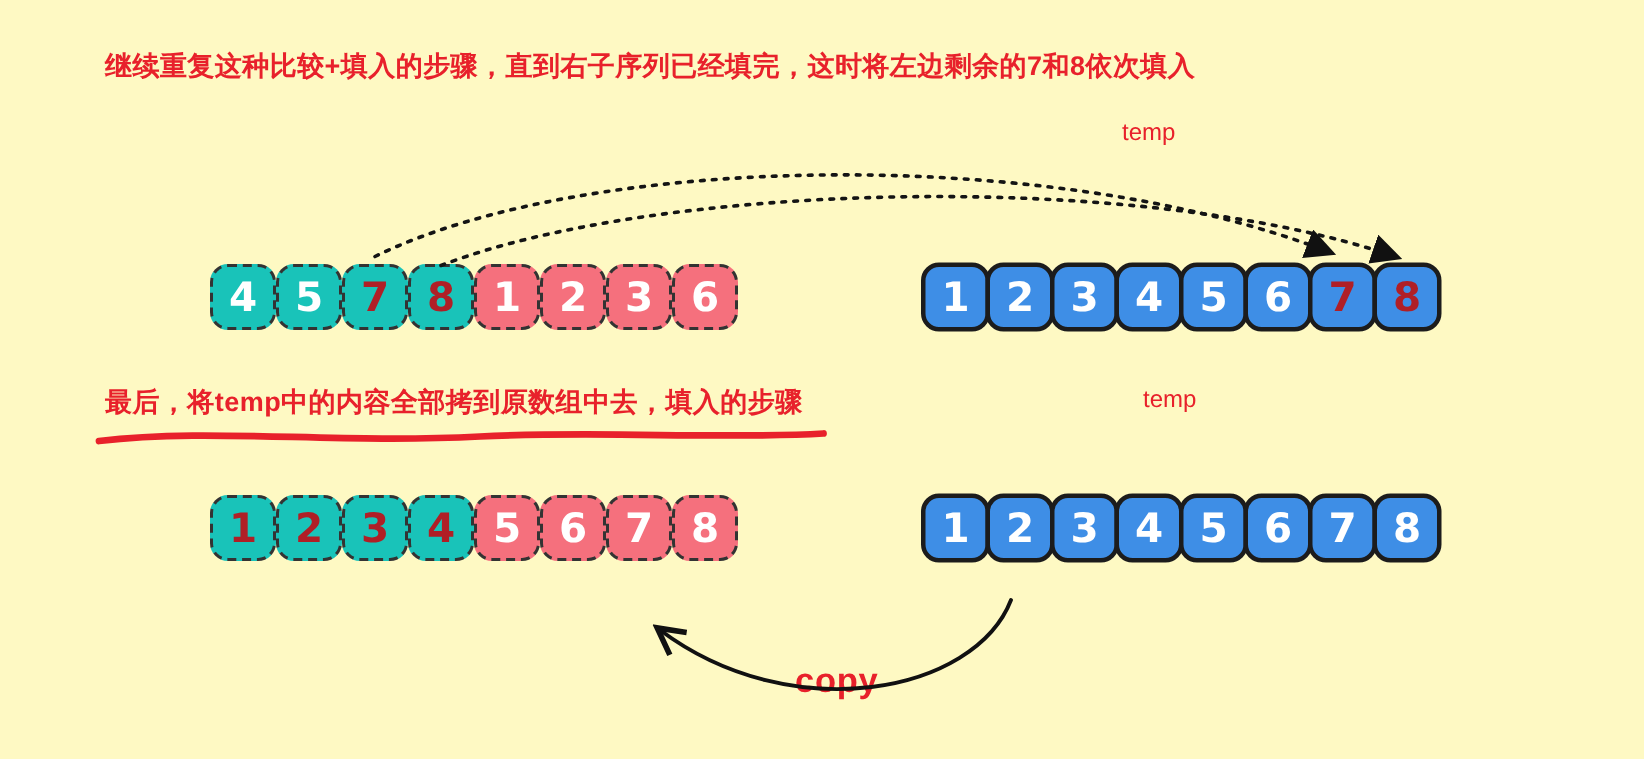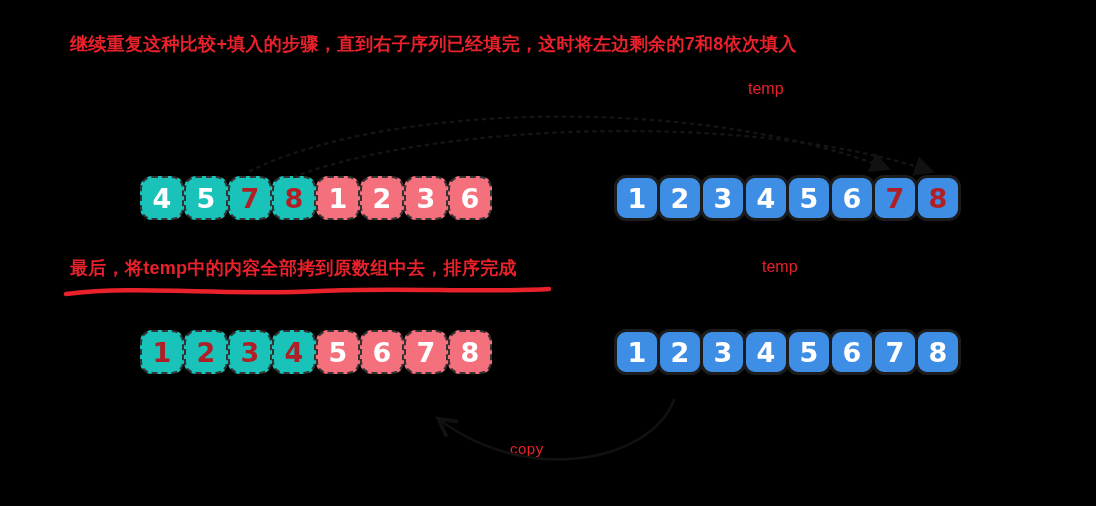--- a/index.html
+++ b/index.html
@@ -13,21 +13,21 @@
   *{box-sizing:border-box;}
   body{
     margin:0;
     background:#ffffff;
     font-family:"Liberation Sans","DejaVu Sans",sans-serif;
   }
   .canvas{
     position:relative;
     width:1096px;
     height:506px;
-    background:#000000;
+    background:#fef9c3;
     overflow:hidden;
   }
   .note{
     position:absolute;
     color:var(--red);
     font-size:18px;
     font-weight:600;
     letter-spacing:.3px;
     white-space:nowrap;
   }
@@ -36,25 +36,25 @@
   .temp-label{
     position:absolute;
     color:var(--red);
     font-weight:normal;
     font-size:16px;
   }
   .temp-top{left:748px;top:80px;}
   .temp-mid{left:762px;top:258px;}
   .copy-label{
     position:absolute;
-    left:510px;
+    left:530px;
     top:440px;
     color:var(--red);
-    font-weight:normal;
-    font-size:15px;
+    font-weight:bold;
+    font-size:23px;
     letter-spacing:.5px;
   }
   .row{
     position:absolute;
     display:flex;
     z-index:1;
   }
   .row-merge-left{left:140px;top:176px;}
   .row-merge-temp{left:614px;top:175px;}
   .row-final-left{left:140px;top:330px;}
@@ -136,21 +136,21 @@
       <div class="cell solid bg-blue fg-white">1</div>
       <div class="cell solid bg-blue fg-white">2</div>
       <div class="cell solid bg-blue fg-white">3</div>
       <div class="cell solid bg-blue fg-white">4</div>
       <div class="cell solid bg-blue fg-white">5</div>
       <div class="cell solid bg-blue fg-white">6</div>
       <div class="cell solid bg-blue fg-darkred">7</div>
       <div class="cell solid bg-blue fg-darkred">8</div>
     </div>
 
-  <div class="note mid-note">最后，将temp中的内容全部拷到原数组中去，排序完成</div>
+  <div class="note mid-note">最后，将temp中的内容全部拷到原数组中去，填入的步骤</div>
 
   <div class="temp-label temp-mid">temp</div>
 
   <div class="row row-final-left">
       <div class="cell dashed bg-teal fg-darkred">1</div>
       <div class="cell dashed bg-teal fg-darkred">2</div>
       <div class="cell dashed bg-teal fg-darkred">3</div>
       <div class="cell dashed bg-teal fg-darkred">4</div>
       <div class="cell dashed bg-pink fg-white">5</div>
       <div class="cell dashed bg-pink fg-white">6</div>

